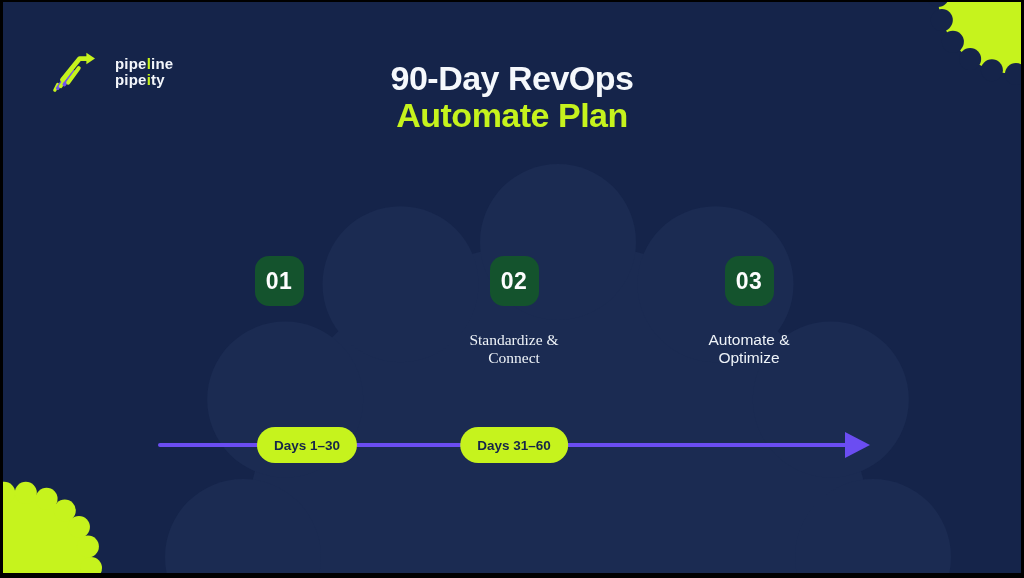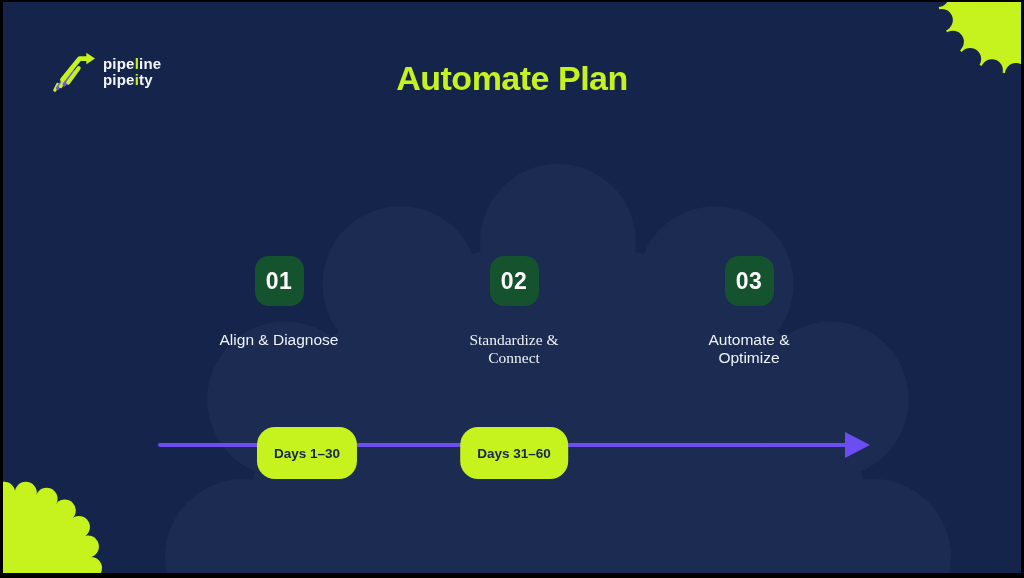--- a/index.html
+++ b/index.html
@@ -4,21 +4,21 @@
 <style>
   html,body{margin:0;padding:0;background:#000;}
   body{width:1024px;height:578px;position:relative;overflow:hidden;
        font-family:"Liberation Sans","DejaVu Sans",sans-serif;}
   .slide{position:absolute;left:3px;top:2px;width:1018px;height:571px;
          background:#15244a;overflow:hidden;}
   .deco-svg{position:absolute;left:0;top:0;z-index:0;pointer-events:none;}
   .content{position:absolute;left:0;top:0;width:100%;height:100%;z-index:1;}
 
   
-  .logo{position:absolute;left:46px;top:48px;display:flex;align-items:center;}
+  .logo{position:absolute;left:46px;top:48px;display:flex;align-items:center;gap:12px;}
   .logo-icon{width:48px;height:44px;flex:0 0 auto;}
   .logo-text{margin-left:6px;color:#f3f6fb;font-size:15px;font-weight:700;
              line-height:1.08;letter-spacing:.2px;}
   .logo-accent{color:#c6f31d;}
 
   
   .title{position:absolute;left:0;top:58px;width:100%;text-align:center;
          font-weight:700;font-size:34px;line-height:37px;letter-spacing:-.5px;}
   .title-line1{color:#f5f8fc;}
   .title-line2{color:#c6f31d;}
@@ -37,21 +37,21 @@
   .step-3 .step-label{max-width:120px;}
 
   
   .timeline-line{position:absolute;left:155px;top:441px;width:690px;height:4px;
                  background:#6b4df2;border-radius:2px;z-index:1;}
   .timeline-arrowhead{position:absolute;left:842px;top:430px;width:0;height:0;
                  border-top:13px solid transparent;border-bottom:13px solid transparent;
                  border-left:25px solid #6b4df2;z-index:1;}
   .pill{position:absolute;top:425px;height:36px;transform:translateX(-50%);
         background:#c6f31d;border-radius:18px;display:flex;align-items:center;
-        padding:8px 17px;z-index:2;}
+        padding:0 17px;z-index:2;}
   .pill-label{color:#16254a;font-size:13.5px;font-weight:700;white-space:nowrap;}
   .pill-1{left:304px;}
   .pill-2{left:511px;}
   .pill-3{left:732px;}
 </style>
 </head>
 <body>
 
 <div class="slide">
 
@@ -135,28 +135,28 @@
           <path d="M39,3 L48,9 L39,15 Z" fill="#c6f31d" stroke="none"></path>
         </g>
       </svg>
       <div class="logo-text">
         <div><span>pipe</span><span class="logo-accent">l</span><span>ine</span></div>
         <div><span>pipe</span><span class="logo-accent">i</span><span>ty</span></div>
       </div>
     </div>
 
     <div class="title">
+      <div class="title-line1">90-Day RevOps</div>
       <div class="title-line2">Automate Plan</div>
     </div>
 
     <div class="step step-1">
       <div class="step-square">
         <span class="step-number">01</span>
       </div>
-      <div class="step-label">Align &amp; Diagnose</div>
     </div>
 
     <div class="step step-2">
       <div class="step-square">
         <span class="step-number">02</span>
       </div>
       <div class="step-label">Standardize &amp; Connect</div>
     </div>
 
     <div class="step step-3">

